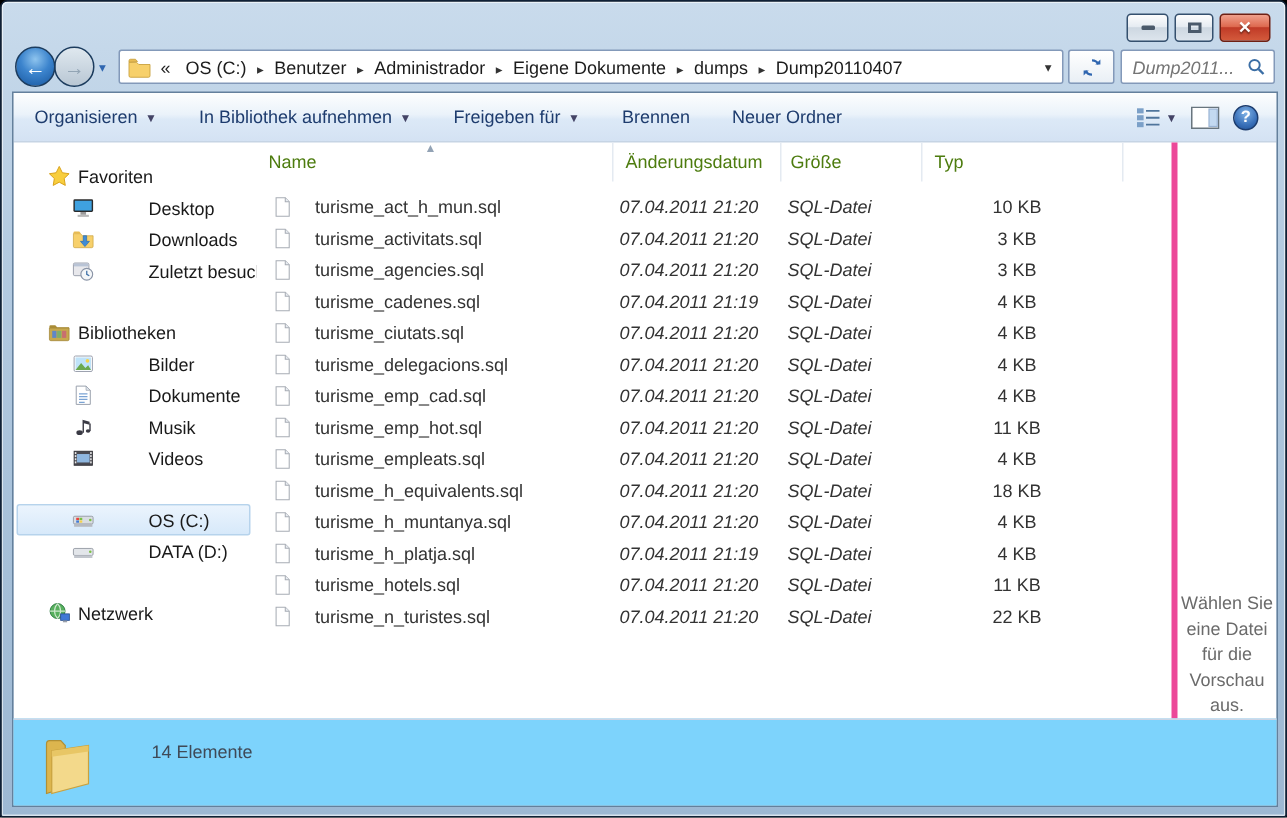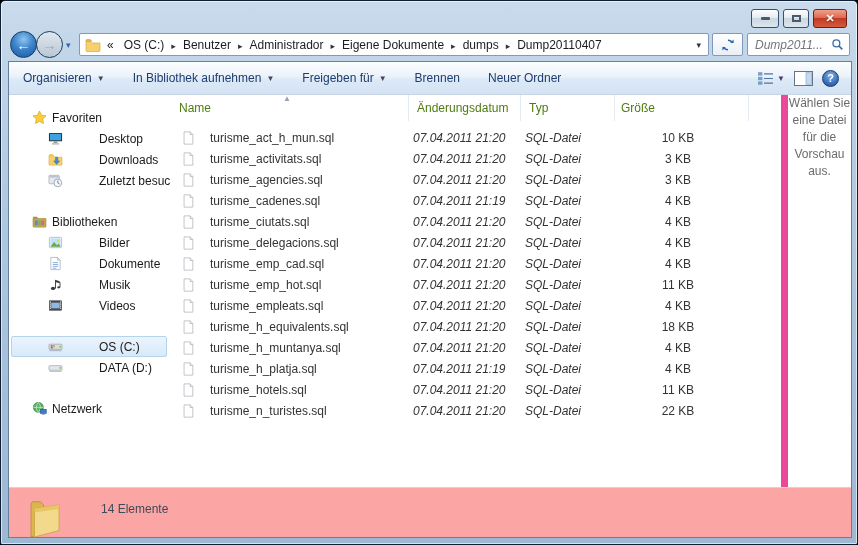--- a/index.html
+++ b/index.html
@@ -115,27 +115,27 @@
   .hdr-cell { padding-left:8px; height:100%; display:flex; align-items:center; border-right:1px solid #e4eaf1; cursor:default; }
   .hdr-size { padding-left:6px; }
   .sort-arrow { position:absolute; top:0px; left:112px; font-size:8px; color:#93a3b5; line-height:8px; }
   .rows { padding-top:6px; }
   .row { display:grid; grid-template-columns:238px 112px 94px 134px; height:21px; align-items:center; cursor:default; }
   .cell-name { display:flex; align-items:center; gap:15px; padding-left:10px; overflow:hidden; white-space:nowrap; }
   .cell-date, .cell-type { padding-left:4px; white-space:nowrap;font-style:italic; }
   .cell-size { text-align:center; padding-right:8px; white-space:nowrap; }
 
   
-  .preview { flex:1 1 auto; border-left:7px solid #ec4899; display:flex; align-items:flex-start; justify-content:center; }
+  .preview { flex:1 1 auto; border-left:4px solid #ec4899; display:flex; align-items:flex-end; justify-content:center; }
   .preview-msg { width:62px; text-align:center; font-size:12px; line-height:17px; color:#6b6b6b; }
 
   
   .statusbar {
-    height:50px; flex:0 0 auto; position:relative;
-    background:#fca5a5; border-top:1px solid #ccd5e5;
+    height:58px; flex:0 0 auto; position:relative;
+    background:#7dd3fc; border-top:1px solid #ccd5e5;
   }
   .status-folder { position:absolute; left:19px; top:7px; }
   .status-text { position:absolute; left:92px; top:14px; font-size:12px; color:#3f4a57; }
 
   svg { display:block; }
 </style>
 </head>
 <body>
 
 <div class="window">
@@ -390,22 +390,22 @@
               <span class="slabel">Netzwerk</span>
             </div>
           </div>
         </div>
 
       <div class="filepane">
         <span class="sort-arrow">▲</span>
         <div class="hdr-row">
           <div class="hdr-cell">Name</div>
           <div class="hdr-cell">Änderungsdatum</div>
+          <div class="hdr-cell hdr-size">Größe</div>
           <div class="hdr-cell">Typ</div>
-          <div class="hdr-cell hdr-size">Größe</div>
         </div>
         <div class="rows" id="rows">
             <div class="row">
               <div class="cell-name">
                 <span>
                   <svg width="14" height="16" viewBox="0 0 16 16">
                     <path d="M3.5 1h7l3 3v11h-10z" fill="#fff" stroke="#a8adb5" stroke-width=".8"></path>
                     <path d="M10.5 1v3h3" fill="#e9edf2" stroke="#a8adb5" stroke-width=".8"></path>
                   </svg>
                 </span>

